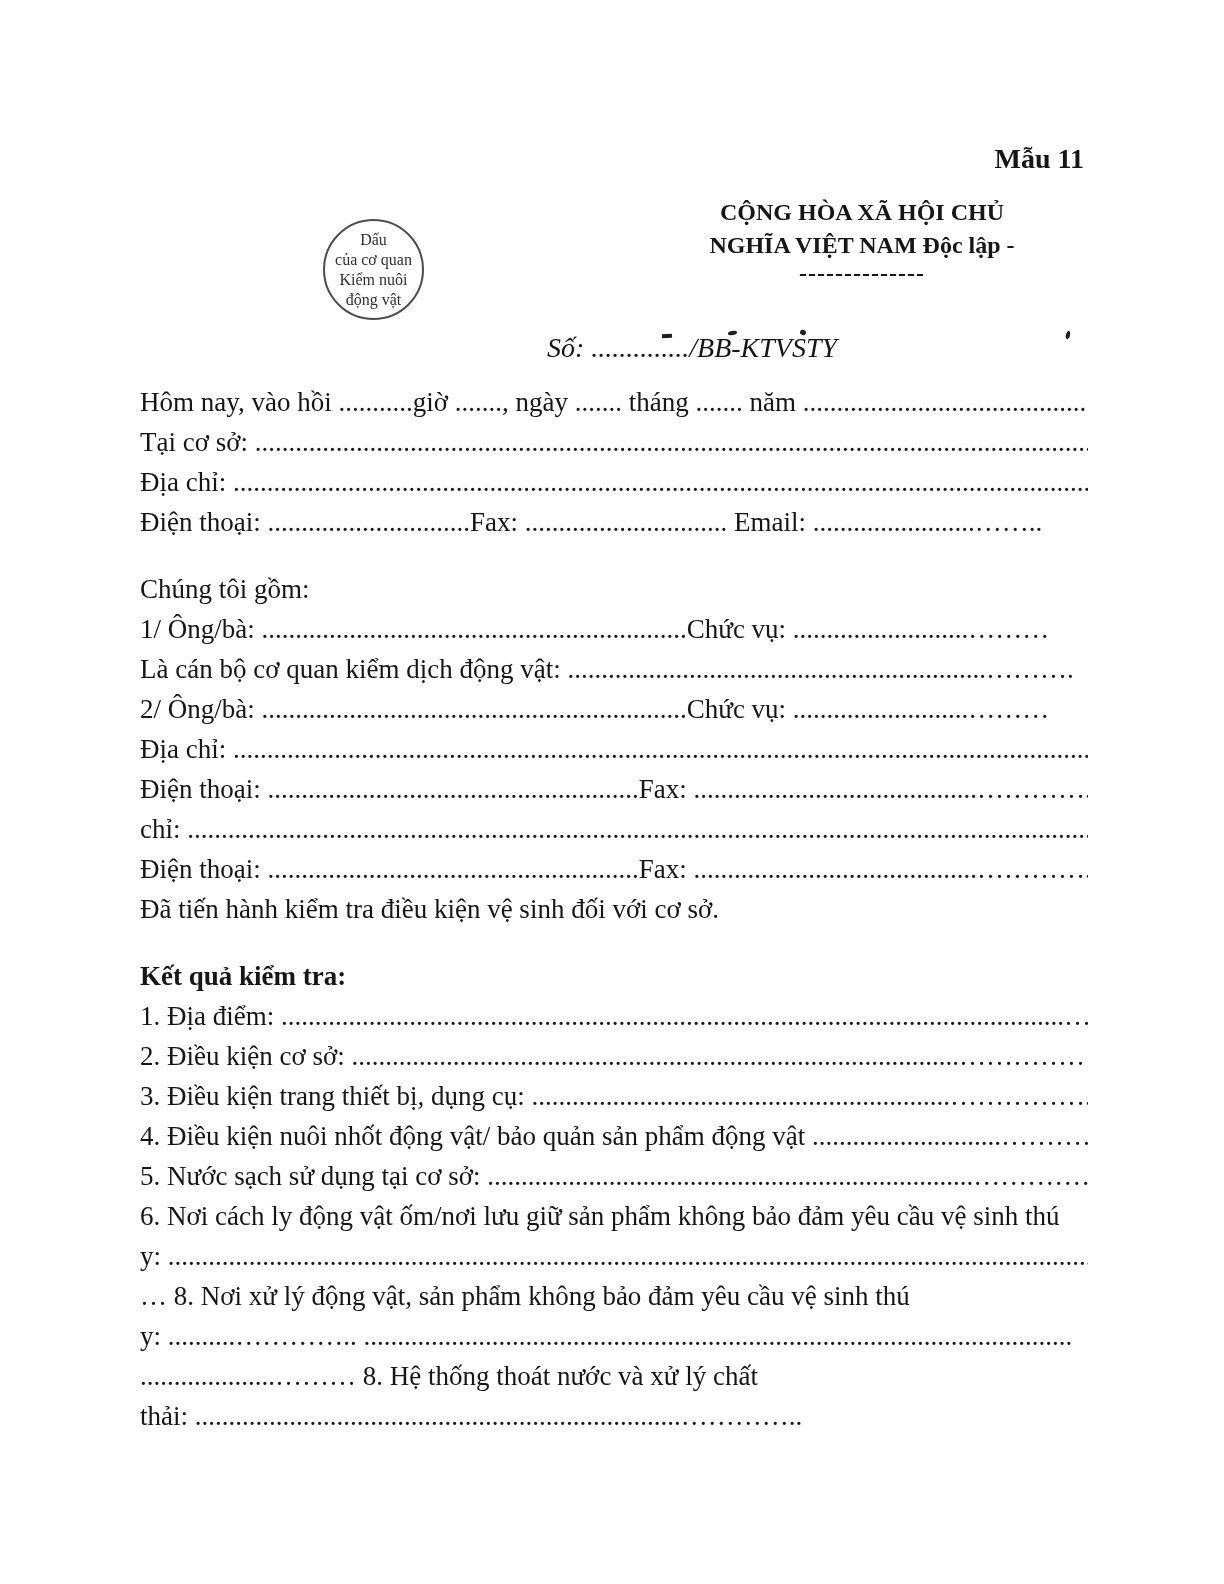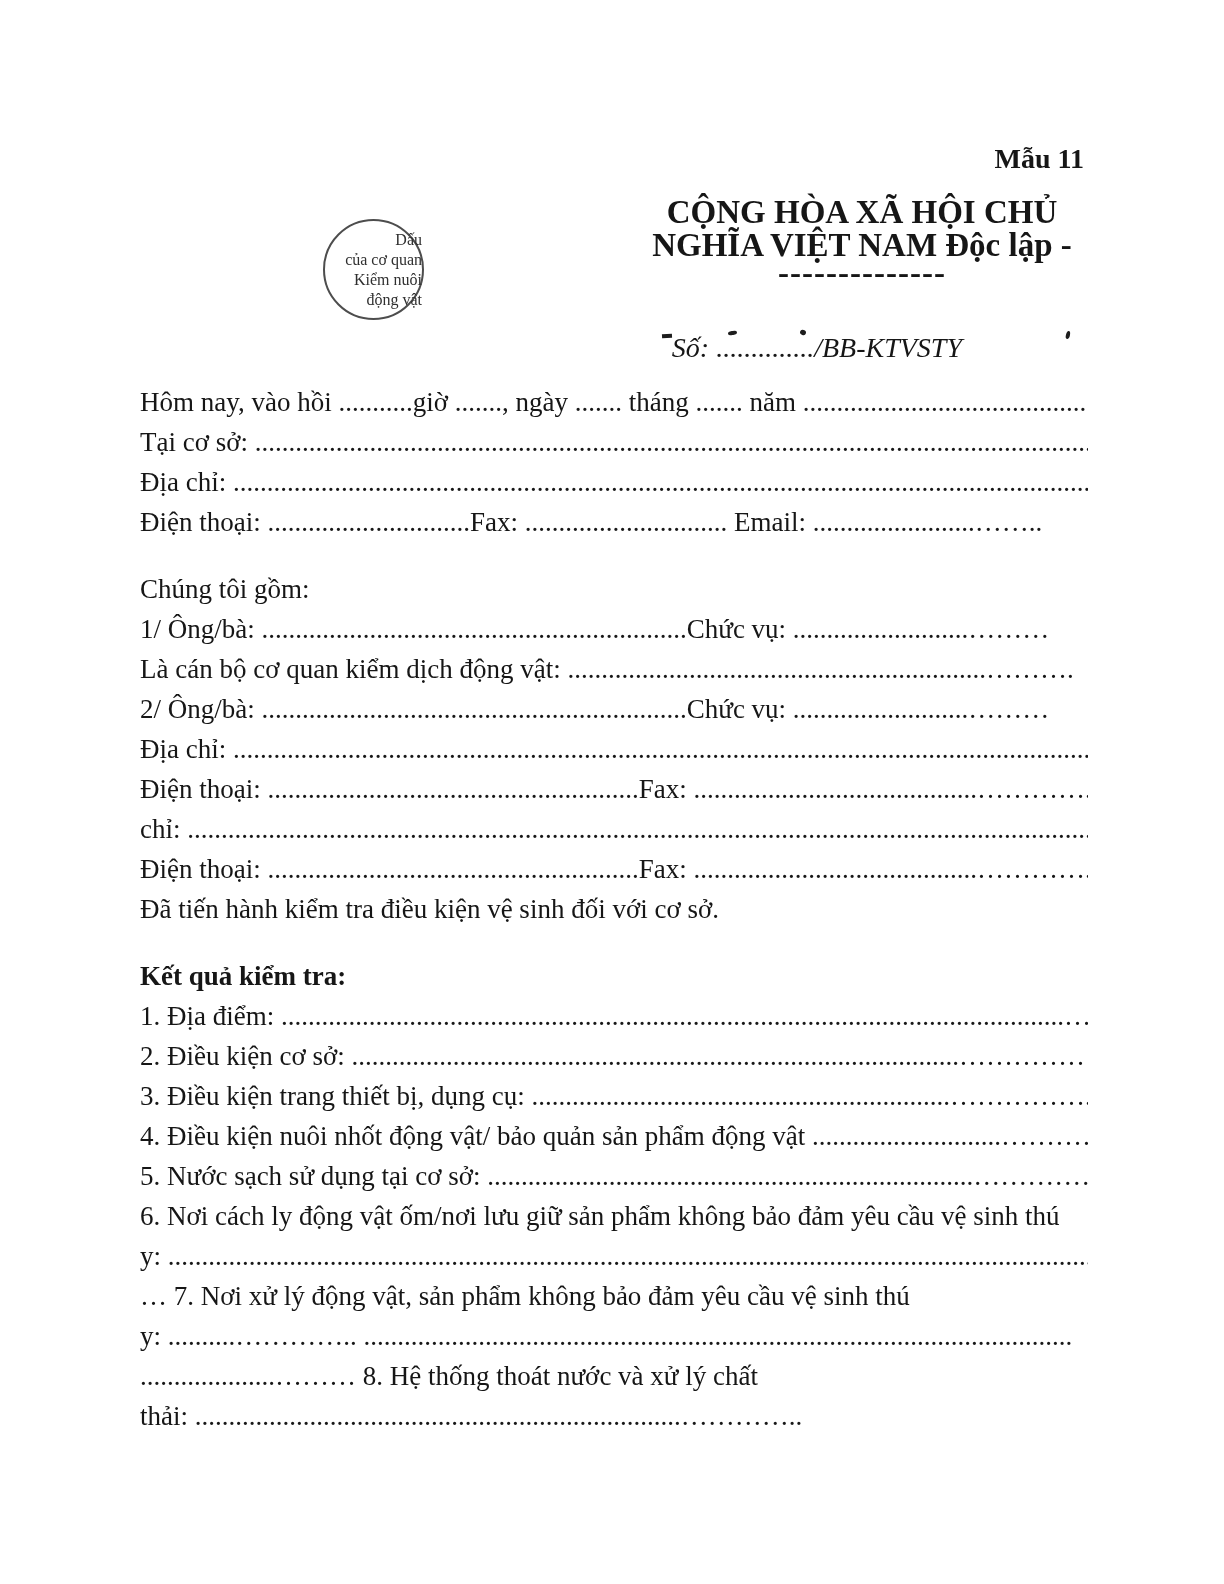--- a/index.html
+++ b/index.html
@@ -25,55 +25,55 @@
     position: absolute;
     left: 323px;
     top: 219px;
     width: 101px;
     height: 101px;
     border: 2px solid #4d4d4d;
     border-radius: 50%;
     display: flex;
     flex-direction: column;
     justify-content: center;
-    text-align: right;
+    text-align: center;
     font-size: 16px;
     line-height: 20px;
     color: #2f2f2f;
     box-sizing: border-box;
   }
   .nat-header {
     position: absolute;
     left: 622px;
     top: 196px;
     width: 480px;
     text-align: center;
     font-weight: bold;
-    font-size: 33px;
+    font-size: 24px;
     line-height: 33px;
   }
   .nat-header .divider {
     line-height: 22px;
     letter-spacing: 1px;
   }
   .clip-marks span {
     position: absolute;
     background: #1d1d1d;
     display: block;
   }
   .mark-1 { left: 662px; top: 334px; width: 10px; height: 4px; transform: rotate(-3deg); }
   .mark-2 { left: 728px; top: 331px; width: 9px;  height: 4px; border-radius: 45%; transform: rotate(-10deg); }
   .mark-3 { left: 800px; top: 330px; width: 6px;  height: 5px; border-radius: 50%; transform: rotate(18deg); }
   .mark-4 { left: 1066px; top: 331px; width: 4px; height: 8px; border-radius: 50% 50% 50% 50% / 60% 60% 40% 40%; transform: rotate(14deg); }
   .doc-no {
     position: absolute;
     left: 422px;
     top: 332px;
     width: 540px;
-    text-align: right;
+    text-align: center;
     font-style: italic;
     font-size: 28px;
     white-space: nowrap;
   }
   .body-block {
     position: absolute;
     left: 140px;
     top: 382px;
     width: 948px;
   }
@@ -134,19 +134,19 @@
     <div class="line">Đã tiến hành kiểm tra điều kiện vệ sinh đối với cơ sở.</div>
 
     <div class="line para-gap bold">Kết quả kiểm tra:</div>
     <div class="line">1. Địa điểm: ....................................................................................................................…………….</div>
     <div class="line">2. Điều kiện cơ sở: ..........................................................................................……………. …..</div>
     <div class="line">3. Điều kiện trang thiết bị, dụng cụ: ..............................................................…………….</div>
     <div class="line">4. Điều kiện nuôi nhốt động vật/ bảo quản sản phẩm động vật ............................…………..</div>
     <div class="line">5. Nước sạch sử dụng tại cơ sở: ........................................................................……………...</div>
     <div class="line">6. Nơi cách ly động vật ốm/nơi lưu giữ sản phẩm không bảo đảm yêu cầu vệ sinh thú</div>
     <div class="line">y: ................................................................................................................................................……</div>
-    <div class="line">… 7. Nơi xử lý động vật, sản phẩm không bảo đảm yêu cầu vệ sinh thú</div>
+    <div class="line">… 8. Nơi xử lý động vật, sản phẩm không bảo đảm yêu cầu vệ sinh thú</div>
     <div class="line">y: ..........………….. .........................................................................................................</div>
     <div class="line">....................……… 8. Hệ thống thoát nước và xử lý chất</div>
     <div class="line">thải: ........................................................................…………..</div>
   </div>
 
 </div>
 
 </body></html>

